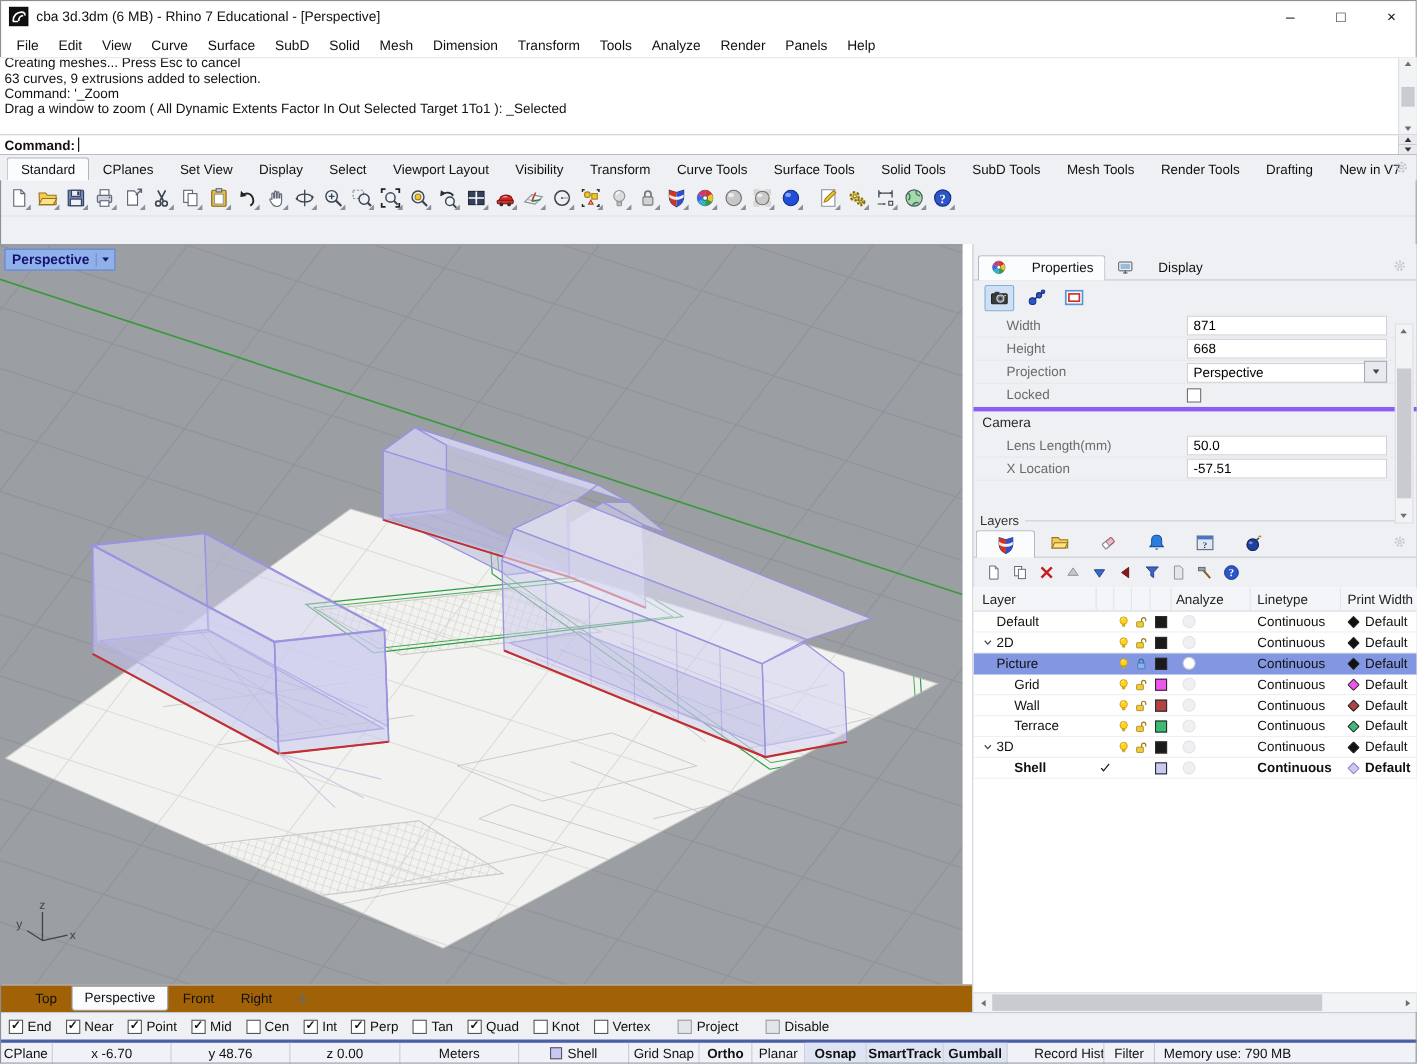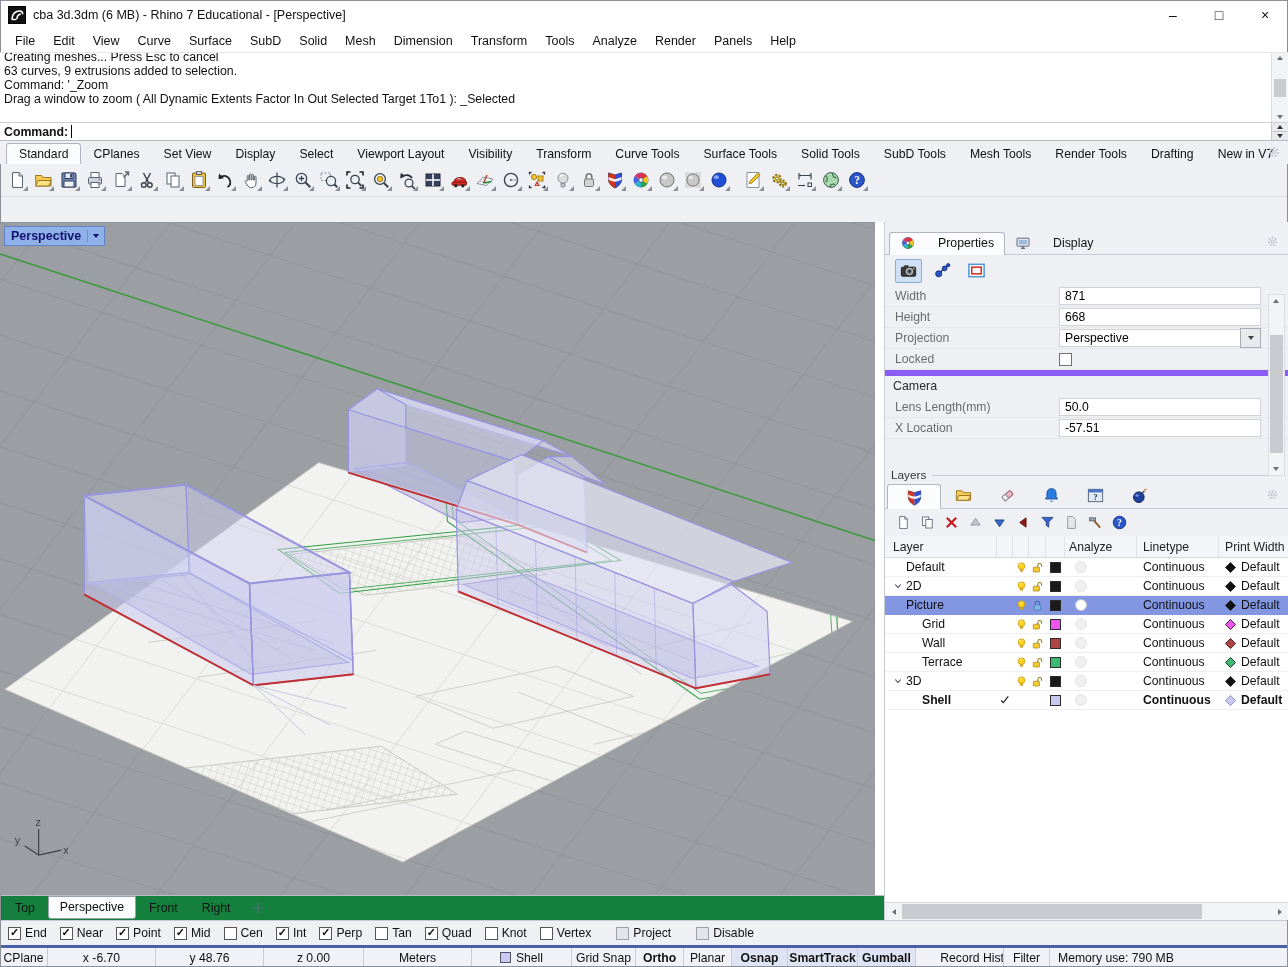--- a/index.html
+++ b/index.html
@@ -41,41 +41,41 @@
   .main-spacer{flex:0 0 25px;background:#eef0f3}
   
   .main{flex:1;display:flex;min-height:0}
   .vp-col{flex:0 0 884px;width:884px;display:flex;flex-direction:column}
   .viewport{flex:0 0 673px;height:673px;margin-right:9px;position:relative;overflow:hidden;background:#9b9ea3;border-top:1px solid #9298a0}
   .viewport svg.scene{position:absolute;inset:0;width:100%;height:100%}
   .vp-label{position:absolute;left:4px;top:3px;display:flex;align-items:center;background:#8fb0e8;
             border:1px solid #5f82c8;font-weight:bold;font-size:12.5px;color:#13136e}
   .vp-label-text{padding:2px 6px}
   .vp-label-arrow{padding:4px 5px;border-left:1px solid #6f8fd0;display:flex}
-  .vp-tabs{flex:0 0 25px;background:#15803d;border-top:1px solid #b9bdc5;display:flex;align-items:center;padding-left:4px;gap:2px}
+  .vp-tabs{flex:0 0 25px;background:#a16207;border-top:1px solid #b9bdc5;display:flex;align-items:center;padding-left:21px;gap:2px}
   .vptab{padding:3px 11px;font-size:12.3px}
   .vptab.active{background:#fbfcfd;border:1px solid #9aa0ae;border-radius:0 0 3px 3px;margin-top:-2px;padding:3px 11px 4px}
   .vp-plus{margin-left:8px;display:flex}
   
   .right-panel{flex:1;background:#eef0f3;border-left:1px solid #c6cad2;display:flex;flex-direction:column;
                position:relative;padding-top:8px;min-width:0}
   .prop-tabs{flex:0 0 25px;display:flex;align-items:flex-end;padding-left:4px;border-bottom:1px solid #c6cad2;position:relative}
   .ptab{display:flex;align-items:center;gap:22px;padding:2px 10px 3px;font-size:12.3px}
   .ptab.active{background:#fbfcfd;border:1px solid #b2b6c2;border-bottom:none;border-radius:3px 3px 0 0;margin-bottom:-1px;padding-bottom:4px}
   .panel-gear{position:absolute;right:8px;top:4px;display:flex}
   .mode-row{flex:0 0 31px;display:flex;align-items:center;gap:7px;padding-left:10px}
   .mode-icon{width:27px;height:24px;display:flex;align-items:center;justify-content:center;border-radius:2px}
   .mode-icon.active{background:#cfe0f5;border:1px solid #86aed8}
-  .prow{height:21px;display:flex;align-items:center;border-bottom:1px solid #e6e8ec;padding-left:10px}
+  .prow{height:21px;display:flex;align-items:center;border-bottom:1px solid #e6e8ec;padding-left:30px}
   .prow-label{width:164px;color:#6b6b6b;font-size:12.2px;white-space:nowrap}
-  .prow-value{flex:1;margin-right:27px;display:flex;align-items:center}
+  .prow-value{flex:1;margin-right:27px;display:flex;align-items:flex-end}
   .pinput{flex:1;height:18px;background:#fff;border:1px solid #d2d2d6;display:flex;align-items:center;padding-left:5px;font-size:12.2px;color:#000}
   .pselect-btn{width:21px;height:20px;margin-left:-1px;background:#e8eaee;border:1px solid #a8acb6;display:flex;align-items:center;justify-content:center}
   .pcheck{width:13px;height:13px;background:#fff;border:1px solid #707070}
-  .camera-header{flex:0 0 22px;line-height:21px;padding-left:8px;font-size:12.4px;color:#2a2a2a;border-top:6px solid #8b5cf6}
+  .camera-header{flex:0 0 22px;line-height:21px;padding-left:8px;font-size:12.4px;color:#2a2a2a;border-top:4px solid #8b5cf6}
   .props-gap{flex:0 0 28px}
   .prop-scroll{position:absolute;right:3px;top:72px;width:17px;height:182px;background:#f2f3f5;border:1px solid #dcdee2}
   .ps-thumb{position:absolute;left:1px;right:1px;top:40px;height:118px;background:#c9cbd0}
   .ps-up{position:absolute;top:4px;left:4px}.ps-dn{position:absolute;bottom:4px;left:4px}
   
   .layers-title{flex:0 0 16px;display:flex;align-items:center;gap:6px;padding:0 6px;font-size:11.8px;color:#333}
   .layers-title .rule{flex:1;border-top:1px solid #c9cdd4}
   .layer-tabs{flex:0 0 26px;display:flex;align-items:flex-end;padding-left:2px;border-bottom:1px solid #c6cad2;position:relative}
   .ltab{width:44px;height:25px;display:flex;align-items:center;justify-content:center}
   .ltab.active{background:#fbfcfd;border:1px solid #b2b6c2;border-bottom:none;border-radius:3px 3px 0 0;margin-bottom:-1px;width:54px}

